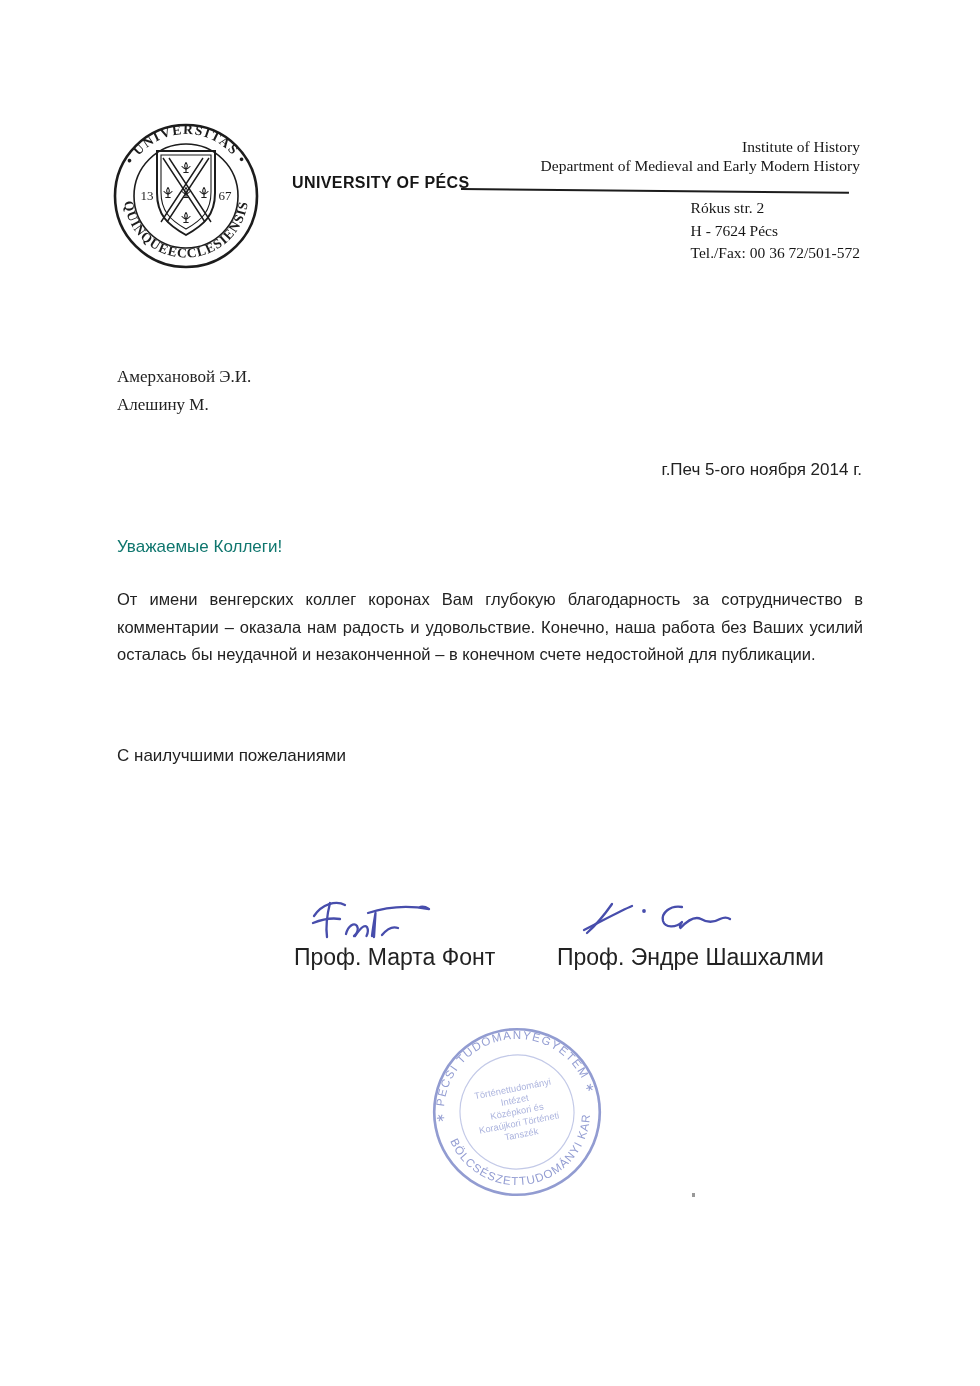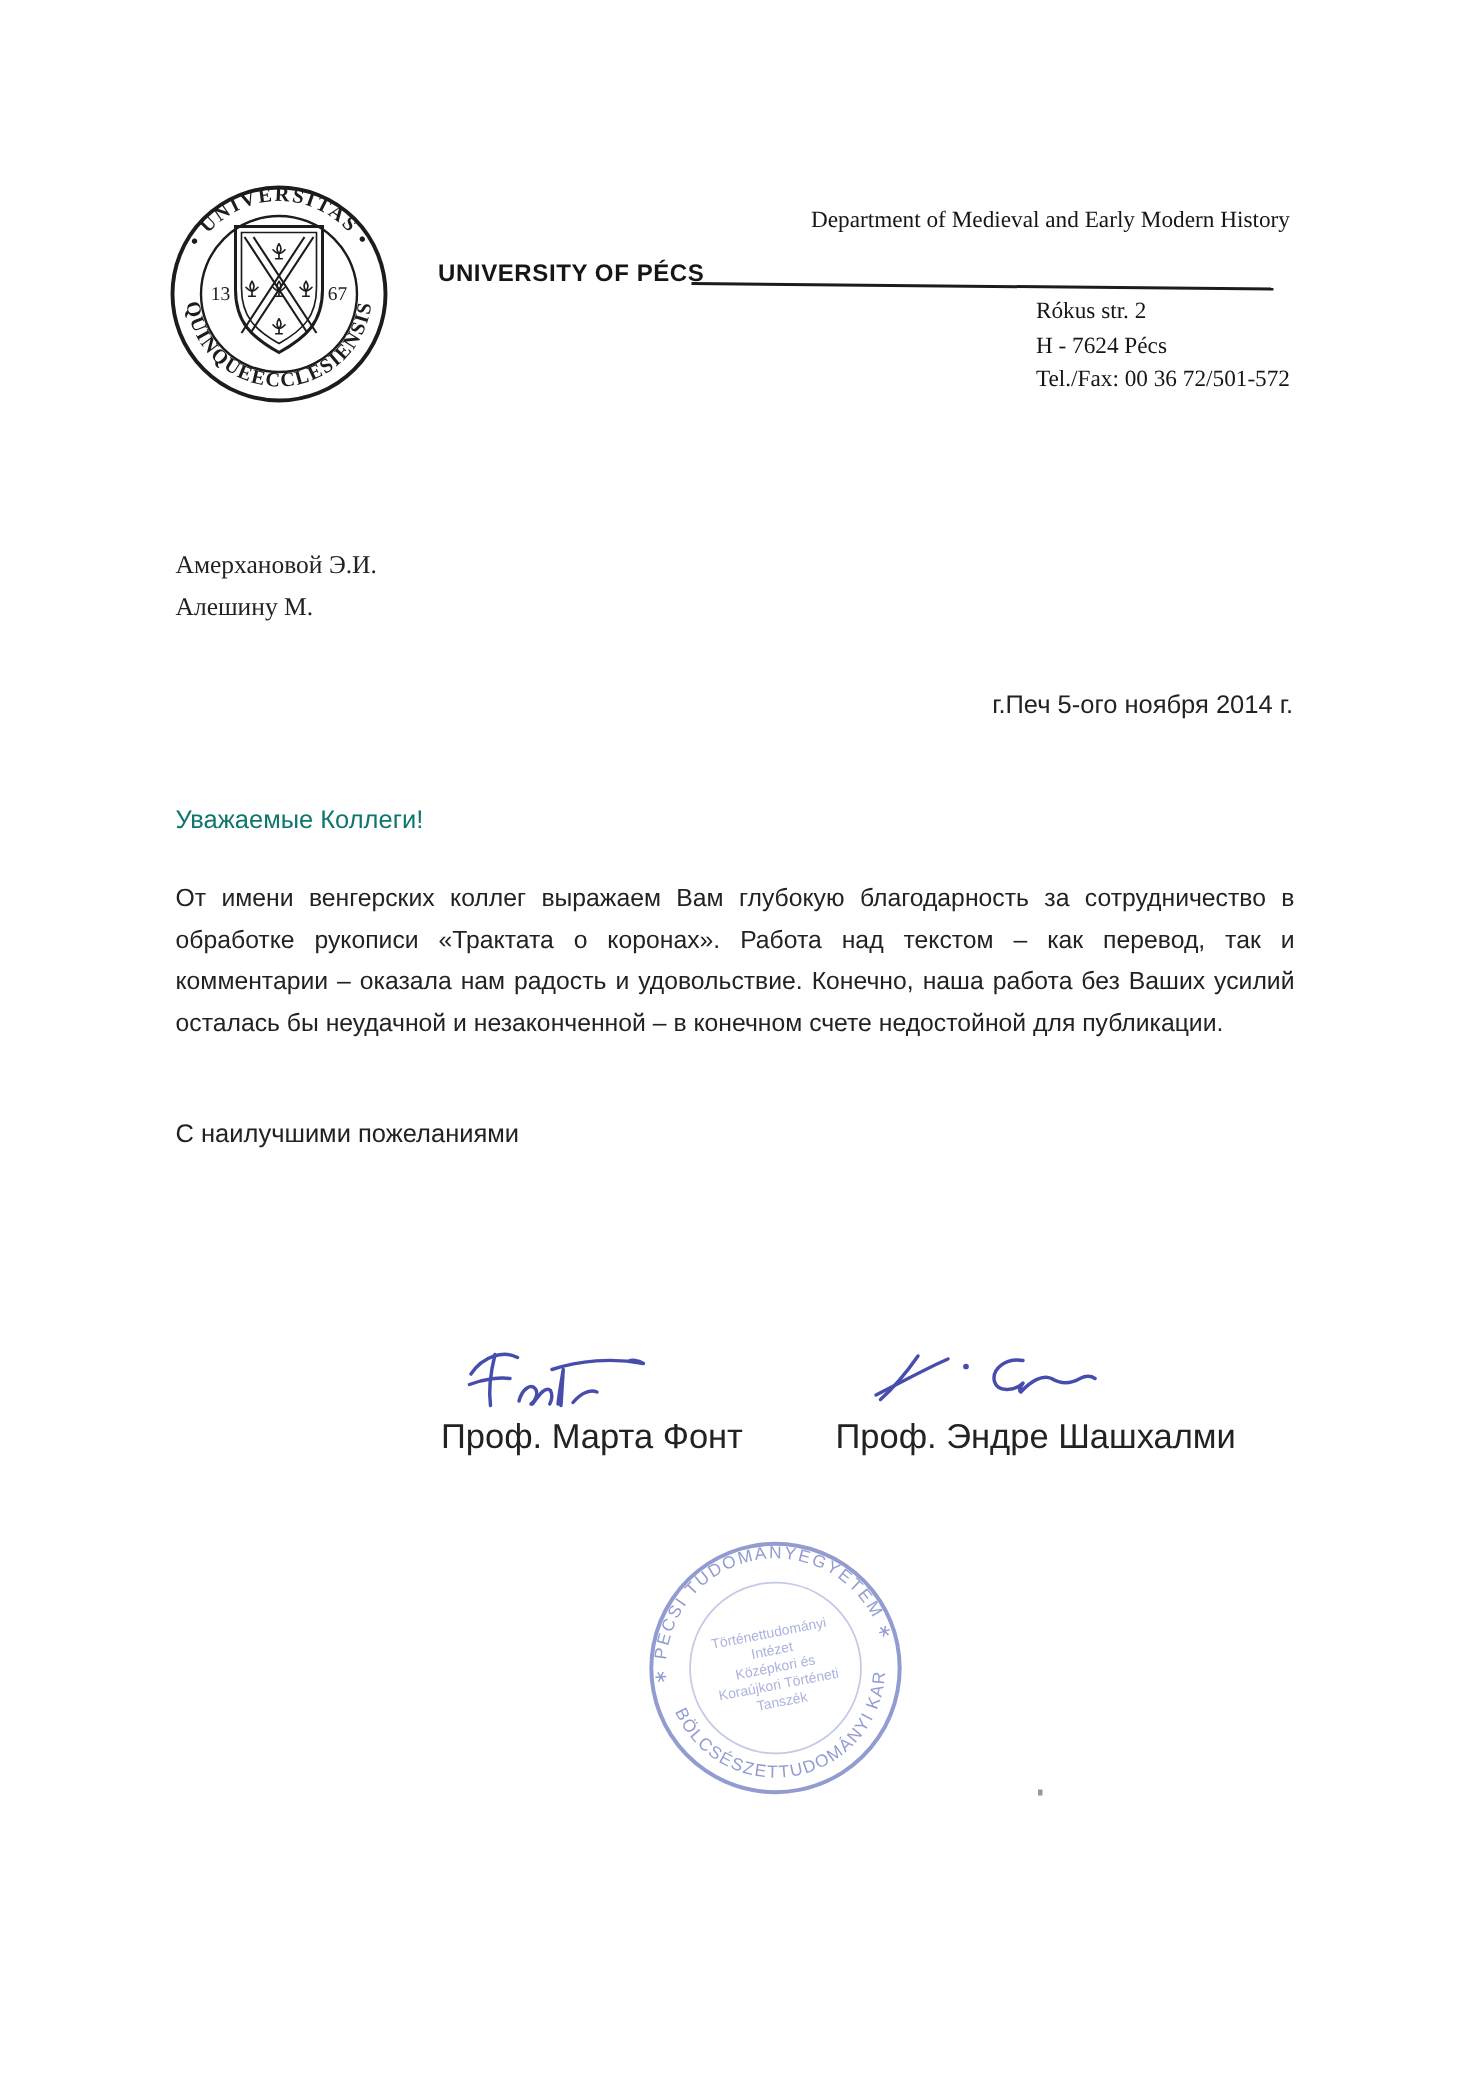--- a/index.html
+++ b/index.html
@@ -107,41 +107,41 @@
       <use href="#fleur" x="75" y="97"></use>
     </g>
     <text x="36" y="79" text-anchor="middle" font-family="Liberation Serif, serif" font-size="13" fill="#1c1c1c">13</text>
     <text x="114" y="79" text-anchor="middle" font-family="Liberation Serif, serif" font-size="13" fill="#1c1c1c">67</text>
   </svg>
 
   <div class="univ-name">UNIVERSITY OF PÉCS</div>
   <div class="header-rule"></div>
 
   <div class="inst-block">
+    <div>Institute of History</div>
     <div>Department of Medieval and Early Modern History</div>
   </div>
 
   <div class="addr-block">
     <div>Rókus str. 2</div>
     <div>H - 7624 Pécs</div>
     <div>Tel./Fax: 00 36 72/501-572</div>
   </div>
 
   <div class="recipients">
     <div>Амерхановой Э.И.</div>
     <div>Алешину М.</div>
   </div>
 
   <div class="date-line">г.Печ 5-ого ноября 2014 г.</div>
 
   <div class="salutation">Уважаемые Коллеги!</div>
 
   <div class="body-par">
-    <div class="line jl">От имени венгерских коллег выражаем Вам глубокую благодарность за сотрудничество в</div>
-    <div class="line jl">обработке рукописи «Трактата о коронах». Работа над текстом – как перевод, так и</div>
+    <div class="line jl">От имени венгерских коллег коронах Вам глубокую благодарность за сотрудничество в</div>
     <div class="line jl">комментарии – оказала нам радость и удовольствие. Конечно, наша работа без Ваших усилий</div>
     <div class="line">осталась бы неудачной и незаконченной – в конечном счете недостойной для публикации.</div>
   </div>
 
   <div class="closing">
     <div>С наилучшими пожеланиями</div>
   </div>
 
   <svg class="sig-svg sig1-svg" viewBox="0 0 140 52">
     <g fill="none" stroke="#474dac" stroke-width="2.3" stroke-linecap="round" stroke-linejoin="round">

